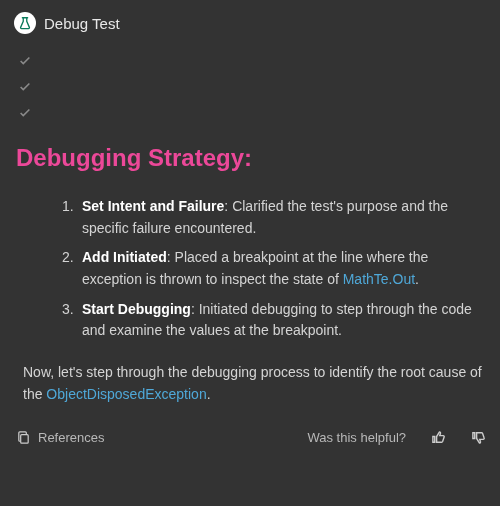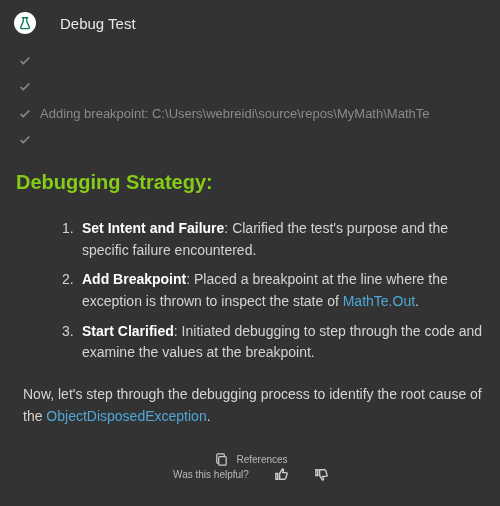--- a/index.html
+++ b/index.html
@@ -9,21 +9,21 @@
       font-family: "Segoe UI", -apple-system, sans-serif;
       font-size: 14px;
       width: 500px;
       height: 506px;
       overflow: hidden;
       padding: 12px 14px;
     }
     .header {
       display: flex;
       align-items: center;
-      gap: 24px;
+      gap: 8px;
       margin-bottom: 14px;
     }
     .header-icon {
       width: 22px;
       height: 22px;
       border-radius: 50%;
       background: #ffffff;
       display: flex;
       align-items: center;
       justify-content: center;
@@ -49,22 +49,22 @@
       white-space: nowrap;
       overflow: hidden;
     }
     .status-item svg {
       width: 14px;
       height: 14px;
       flex-shrink: 0;
       stroke: #8a8a8a;
     }
     .section-heading {
-      color: #84cc16;
-      font-size: 20px;
+      color: #ec4899;
+      font-size: 24px;
       font-weight: 700;
       margin-bottom: 24px;
       margin-left: 2px;
     }
     .steps {
       list-style: none;
       counter-reset: step;
       margin: 0 0 20px 48px;
     }
     .steps li {
@@ -92,24 +92,23 @@
       color: #d4d4d4;
       line-height: 1.55;
       font-size: 14px;
       margin-bottom: 24px;
       margin-left: 9px;
     }
     .footer {
       display: flex;
       justify-content: space-between;
       align-items: center;
-      font-size: 10px;
+      font-size: 13px;
       color: #b8b8b8;
       margin-left: 2px;
-      flex-direction: column;
     }
     .refs {
       display: flex;
       align-items: center;
       gap: 7px;
       cursor: pointer;
     }
     .refs svg { width: 15px; height: 15px; stroke: #cccccc; }
     .feedback {
       display: flex;
@@ -148,40 +147,34 @@
   <div class="status-item">
     <svg viewBox="0 0 16 16" fill="none" stroke-width="1.8">
         <path d="M3 8l3 3 7-7"></path>
       </svg>
     <span></span>
   </div>
   <div class="status-item">
     <svg viewBox="0 0 16 16" fill="none" stroke-width="1.8">
         <path d="M3 8l3 3 7-7"></path>
       </svg>
-    <span>Adding breakpoint: C:\Users\webreidi\source\repos\MyMath\MathTe</span>
-  </div>
-  <div class="status-item">
-    <svg viewBox="0 0 16 16" fill="none" stroke-width="1.8">
-        <path d="M3 8l3 3 7-7"></path>
-      </svg>
   </div>
 </div>
 
 <h2 class="section-heading">Debugging Strategy:</h2>
 
 <ol class="steps">
   <li>
     <span class="step-title">Set Intent and Failure</span><span>: Clarified the test's purpose and the specific failure encountered.</span>
   </li>
   <li>
-    <span class="step-title">Add Breakpoint</span><span>: Placed a breakpoint at the line where the exception is thrown to inspect the state of </span><span class="link">MathTe.Out</span><span>.</span>
+    <span class="step-title">Add Initiated</span><span>: Placed a breakpoint at the line where the exception is thrown to inspect the state of </span><span class="link">MathTe.Out</span><span>.</span>
   </li>
   <li>
-    <span class="step-title">Start Clarified</span><span>: Initiated debugging to step through the code and examine the values at the breakpoint.</span>
+    <span class="step-title">Start Debugging</span><span>: Initiated debugging to step through the code and examine the values at the breakpoint.</span>
   </li>
 </ol>
 
 <p class="paragraph">
   <span>Now, let's step through the debugging process to identify the root cause of the </span><span class="link">ObjectDisposedException</span><span>.</span>
 </p>
 
 <div class="footer">
   <div class="refs">
     <svg viewBox="0 0 16 16" fill="none" stroke-width="1.3">

